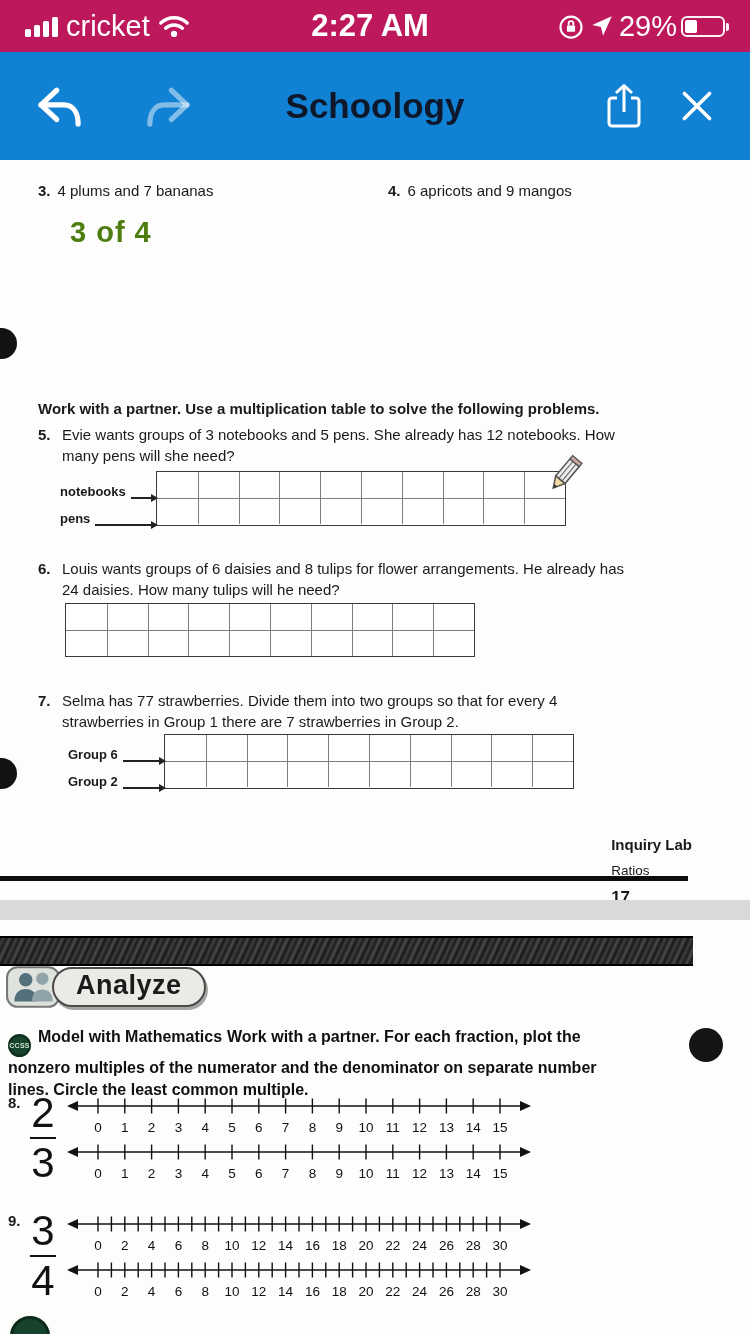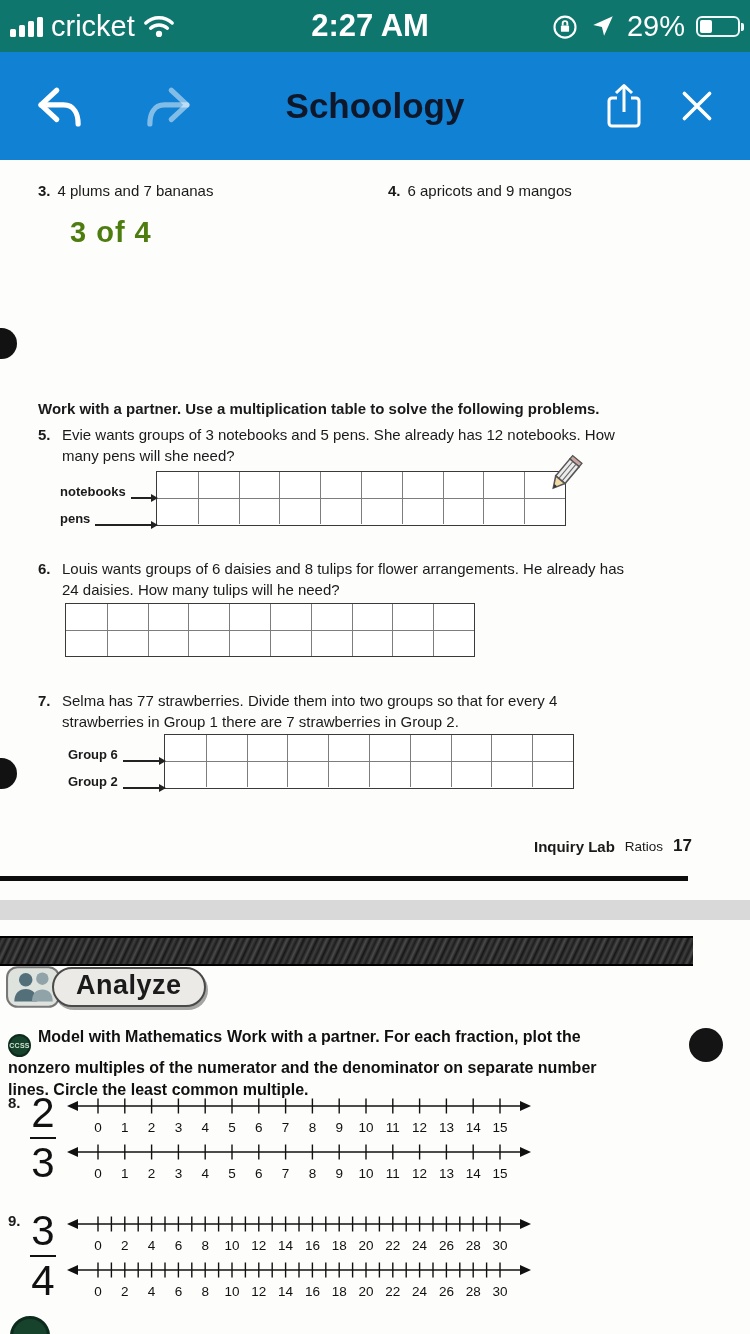--- a/index.html
+++ b/index.html
@@ -1,29 +1,29 @@
 <!DOCTYPE html>
 <html><head>
 <meta charset="utf-8">
 <style>
   html,body{margin:0;padding:0;background:#222;}
   .screen{position:relative;width:750px;height:1334px;background:#fff;overflow:hidden;
           font-family:"Liberation Sans",sans-serif;margin:0 auto;}
 
   
-  .status-bar{position:absolute;top:0;left:0;width:750px;height:52px;background:#0f766e;color:#fff;
-              display:flex;align-items:center;padding:0 10px;box-sizing:border-box;}
+  .status-bar{position:absolute;top:0;left:0;width:750px;height:52px;background:#be185d;color:#fff;
+              display:flex;align-items:center;padding:0 25px;box-sizing:border-box;}
   .sb-left{display:flex;align-items:center;gap:8px;z-index:1;}
   .signal{display:flex;align-items:flex-end;gap:3px;height:21px;}
   .signal i{display:block;width:6px;background:#fff;border-radius:1.5px;}
   .signal i:nth-child(1){height:8px}.signal i:nth-child(2){height:12px}
   .signal i:nth-child(3){height:16px}.signal i:nth-child(4){height:20px}
   .carrier{font-size:29px;}
   .sb-time{position:absolute;left:0;right:10px;text-align:center;font-size:31px;font-weight:600;}
-  .sb-right{margin-left:auto;display:flex;align-items:center;gap:11px;z-index:1;}
+  .sb-right{margin-left:auto;display:flex;align-items:center;gap:4px;z-index:1;}
   .batt-pct{font-size:29px;}
   .battery{position:relative;width:44px;height:21px;border:2.5px solid rgba(255,255,255,.95);
            border-radius:6px;box-sizing:border-box;}
   .battery .fill{position:absolute;left:2px;top:2px;bottom:2px;background:#fff;border-radius:2px;width:29%;}
   .battery .nub{position:absolute;right:-6px;top:5px;width:3.5px;height:8px;background:rgba(255,255,255,.95);
                 border-radius:0 2px 2px 0;}
 
   
   .nav-bar{position:absolute;top:52px;left:0;width:750px;height:108px;background:#1181d4;
            display:flex;align-items:center;padding:0 32px;box-sizing:border-box;color:#0f172a;}
@@ -52,21 +52,21 @@
   .arrow{flex:1;min-width:12px;height:1.6px;background:#222;margin:0 4px 0 5px;position:relative;}
   .arrow::after{content:"";position:absolute;right:-6px;top:50%;transform:translateY(-50%);
                 border-left:7px solid #222;border-top:4.5px solid transparent;border-bottom:4.5px solid transparent;}
   .tgrid{display:grid;width:410px;grid-auto-rows:26px;border:1.5px solid #3a3a3a;background:#fff;flex:none;}
   .tgrid .cell{border-left:1px solid #7d7d7d;border-top:1px solid #7d7d7d;}
   .tgrid .cell:nth-child(-n+10){border-top:0;}
   .tgrid .cell:nth-child(10n+1){border-left:0;}
 
   .pencil{position:absolute;left:543px;top:293px;}
 
-  .footer{position:absolute;top:676px;right:58px;display:flex;align-items:center;gap:10px;}
+  .footer{position:absolute;top:676px;right:58px;display:flex;align-items:flex-start;gap:10px;flex-direction:column;}
   .footer .f1{font-weight:700;font-size:15px;}
   .footer .f2{font-size:13.5px;}
   .footer .f3{font-weight:700;font-size:17px;}
 
   .black-line{position:absolute;left:0;top:716px;width:688px;height:5px;background:#0d0d0d;}
   .gray-band{position:absolute;left:0;top:740px;width:750px;height:20px;background:#d9d9d9;}
   .dark-band{position:absolute;left:0;top:776px;width:693px;height:30px;
              background:repeating-linear-gradient(115deg,#161616 0px,#3e3e3e 3px,#1d1d1d 6px,#4a4a4a 9px,#161616 12px);
              border-top:2px solid #000;border-bottom:2px solid #000;}
 

